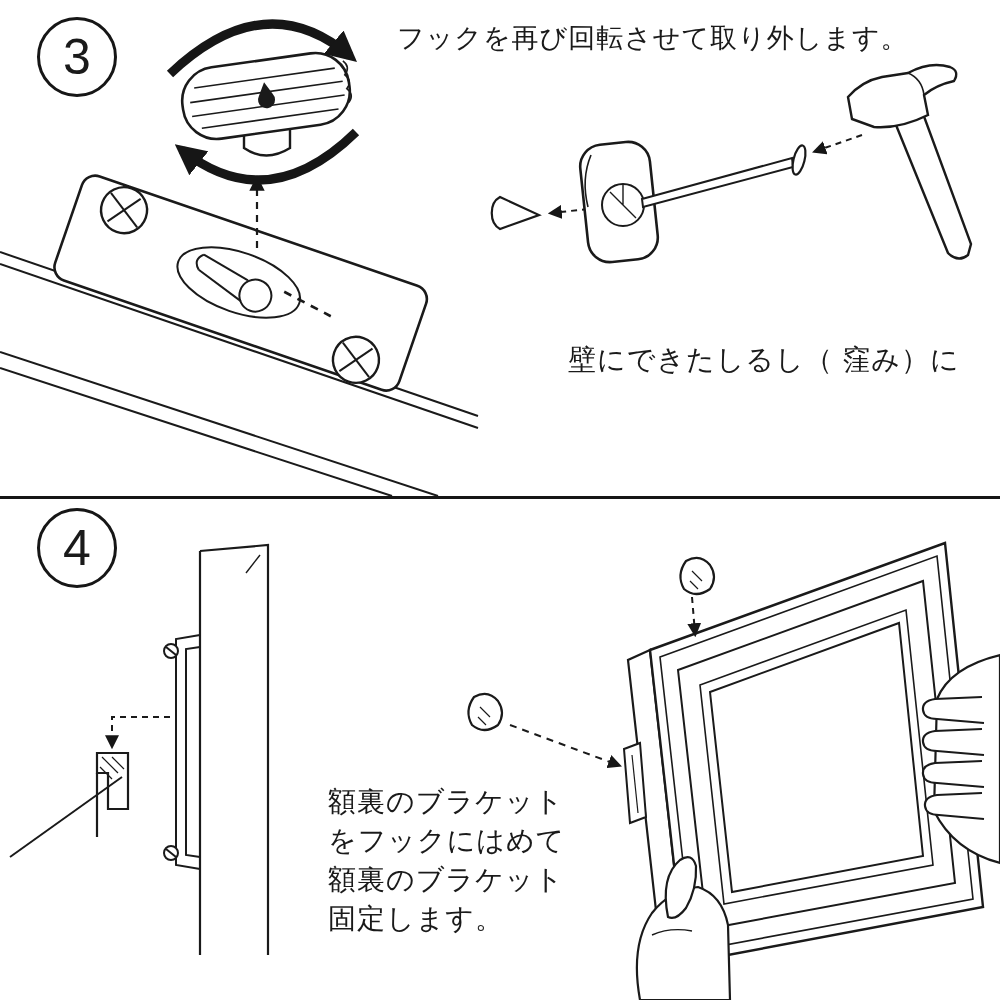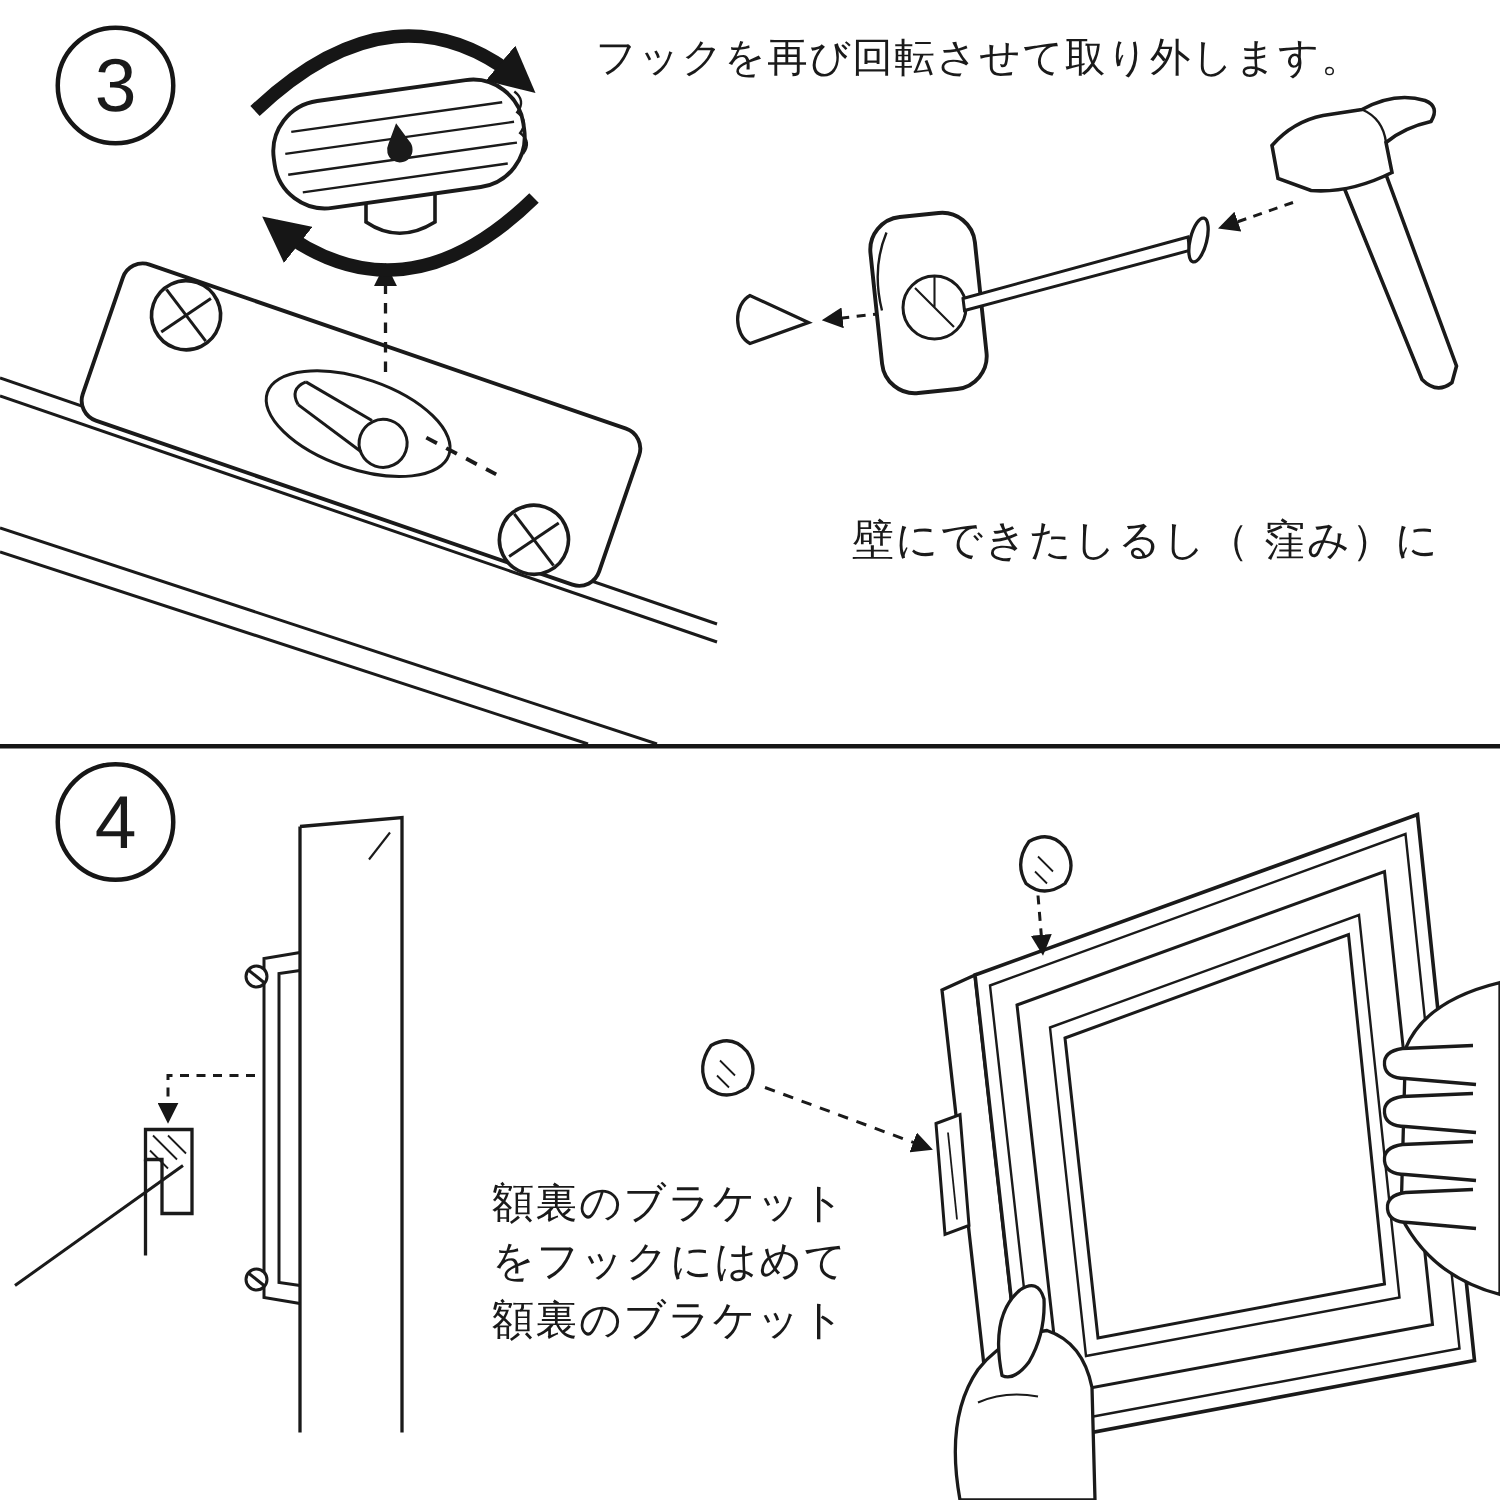--- a/index.html
+++ b/index.html
@@ -136,20 +136,21 @@
   <div class="divider"></div>
 
   <div class="step-circle" style="left:37px; top:508px;">
     <span>4</span>
   </div>
 
   <div class="caption" id="cap4">
     <span class="line">額裏のブラケット</span>
     <span class="line">をフックにはめて</span>
     <span class="line">額裏のブラケット</span>
+    <span class="line">固定します。</span>
   </div>
 
   <svg id="svg-step4-left" width="330" height="495" viewBox="0 0 330 495">
     <defs>
       <marker id="at3" viewBox="0 0 10 10" refX="7" refY="5" markerWidth="7" markerHeight="7" orient="auto">
         <path d="M0,0 L10,5 L0,10 z" fill="#161616"></path>
       </marker>
     </defs>
 
     <g fill="none" stroke="#1a1a1a" stroke-width="2.2">

